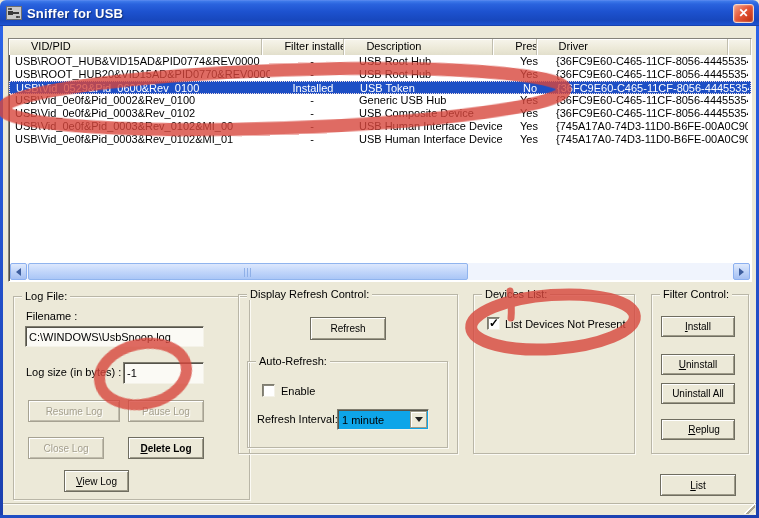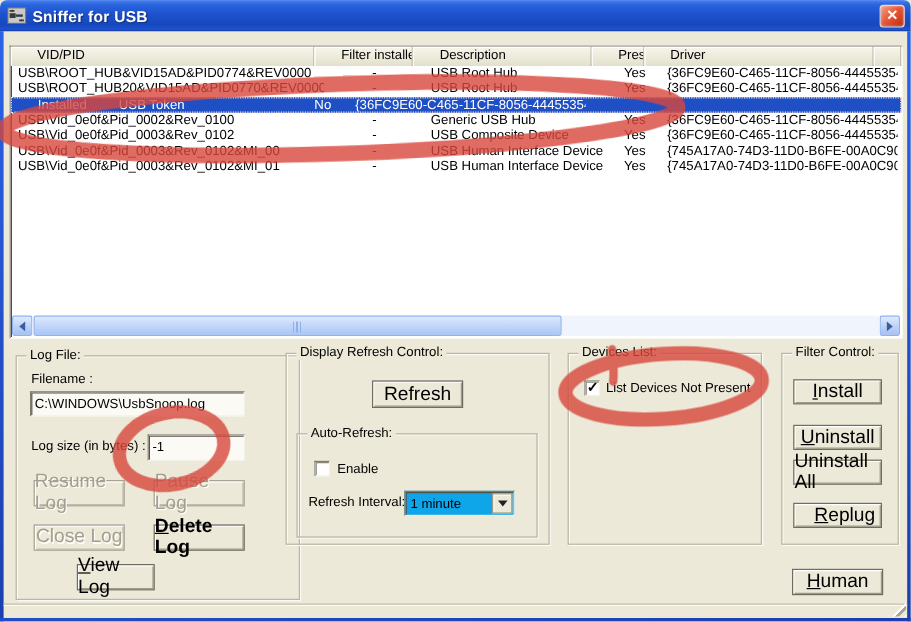--- a/index.html
+++ b/index.html
@@ -84,21 +84,21 @@
     background: repeating-linear-gradient(90deg,#8fb0e8 0 1px, rgba(0,0,0,0) 1px 3px); }
   
   .group { position:absolute; border:1px solid #b9b6a7;
     box-shadow: 1px 1px 0 #fbfaf4, inset 1px 1px 0 #fbfaf4; }
   .group-title { position:absolute; top:-7px; left:8px; background:#ece9d8; padding:0 3px; white-space:nowrap; }
   .label { position:absolute; white-space:nowrap; }
   
   .btn { position:absolute; background:#ece9d8; border:1px solid #6f6d60;
     box-shadow: inset 1px 1px 0 #fff, inset -1px -1px 0 #9d9a88;
     display:flex; align-items:center; justify-content:center;
-    font-family:"Liberation Sans",sans-serif; font-size:16px; cursor:pointer; }
+    font-family:"Liberation Sans",sans-serif; font-size:10px; cursor:pointer; }
   .btn .accel { display:block; }
   .btn .accel.u::first-letter { text-decoration: underline; }
   .btn.disabled { color:#a49f8e; border-color:#a6a292; text-shadow:1px 1px 0 #fff;
     box-shadow: inset 1px 1px 0 #fff, inset -1px -1px 0 #c0bcac; cursor:default; }
   .field { position:absolute; background:#fbfaf5;
     border:1px solid; border-color:#7e7c6f #f4f2e8 #f4f2e8 #7e7c6f;
     box-shadow: inset 1px 1px 0 #55534a;
     font-family:"Liberation Sans",sans-serif; font-size:11px; padding:0 3px; color:#000; }
   .cb { position:absolute; width:13px; height:13px; background:#fff;
     border:1px solid; border-color:#7e7c6f #f4f2e8 #f4f2e8 #7e7c6f;
@@ -155,20 +155,21 @@
     <div class="cell c4">{36FC9E60-C465-11CF-8056-44455354</div>
   </div>
   <div class="list-row">
     <div class="cell c0">USB\ROOT_HUB20&amp;VID15AD&amp;PID0770&amp;REV0000</div>
     <div class="cell c1">-</div>
     <div class="cell c2">USB Root Hub</div>
     <div class="cell c3">Yes</div>
     <div class="cell c4">{36FC9E60-C465-11CF-8056-44455354</div>
   </div>
   <div class="list-row sel" style="background-color: rgb(30, 79, 197);">
+    <div class="cell c0">USB\Vid_0529&amp;Pid_0600&amp;Rev_0100</div>
     <div class="cell c1">Installed</div>
     <div class="cell c2">USB Token</div>
     <div class="cell c3">No</div>
     <div class="cell c4">{36FC9E60-C465-11CF-8056-44455354</div>
   </div>
   <div class="list-row">
     <div class="cell c0">USB\Vid_0e0f&amp;Pid_0002&amp;Rev_0100</div>
     <div class="cell c1">-</div>
     <div class="cell c2">Generic USB Hub</div>
     <div class="cell c3">Yes</div>
@@ -211,21 +212,21 @@
   </div>
 </div>
 
 <div class="group" style="left:13px; top:296px; width:237px; height:204px;">
   <span class="group-title">Log File:</span>
 </div>
 <span class="label" style="left:26px; top:310px;">Filename :</span>
 <input class="field" style="left: 25px; top: 326px; width: 179px; height: 21px;" readonly="" value="C:\WINDOWS\UsbSnoop.log">
 <span class="label" style="left:26px; top:366px;">Log size (in bytes) :</span>
 <input class="field" style="left: 123px; top: 362px; width: 81px; height: 22px;" readonly="" value="-1">
-<div class="btn disabled" style="left:28px; top:400px; width:76px; height:22px;align-items:center;">
+<div class="btn disabled" style="left:28px; top:400px; width:92px; height:22px;align-items:center;">
     <span class="accel">Resume Log</span>
   </div>
 <div class="btn disabled" style="left:128px; top:400px; width:76px; height:22px;">
     <span class="accel">Pause Log</span>
   </div>
 <div class="btn disabled" style="left:28px; top:437px; width:76px; height:22px;">
     <span class="accel">Close Log</span>
   </div>
 <div class="btn" style="left:128px; top:437px; width:76px; height:22px;font-weight:bold;">
     <span class="accel u">Delete Log</span>
@@ -269,21 +270,21 @@
     <span class="accel u">Uninstall</span>
   </div>
 <div class="btn" style="left:661px; top:383px; width:74px; height:21px;">
     <span class="accel">Uninstall All</span>
   </div>
 <div class="btn" style="left:661px; top:419px; width:74px; height:21px;padding-left:12px;">
     <span class="accel u">Replug</span>
   </div>
 
 <div class="btn" style="left:660px; top:474px; width:76px; height:22px;">
-    <span class="accel u">Human</span>
+    <span class="accel u">List</span>
   </div>
 
 <div class="bottom-sep"></div>
 <div class="resize-grip"></div>
 
 <svg class="annotations" viewBox="0 0 759 518">
   <g fill="none" stroke-linecap="round" opacity="0.8">
     <ellipse cx="284" cy="99" rx="281" ry="29" stroke-width="13" transform="rotate(-2 284 99)" stroke="#d8473d"></ellipse>
     <ellipse cx="143" cy="374" rx="44" ry="30" stroke-width="11" transform="rotate(-12 143 374)" stroke="#d8473d"></ellipse>
     <ellipse cx="553" cy="322" rx="82" ry="27" stroke-width="12" transform="rotate(-4 553 322)" stroke="#d8473d"></ellipse>

